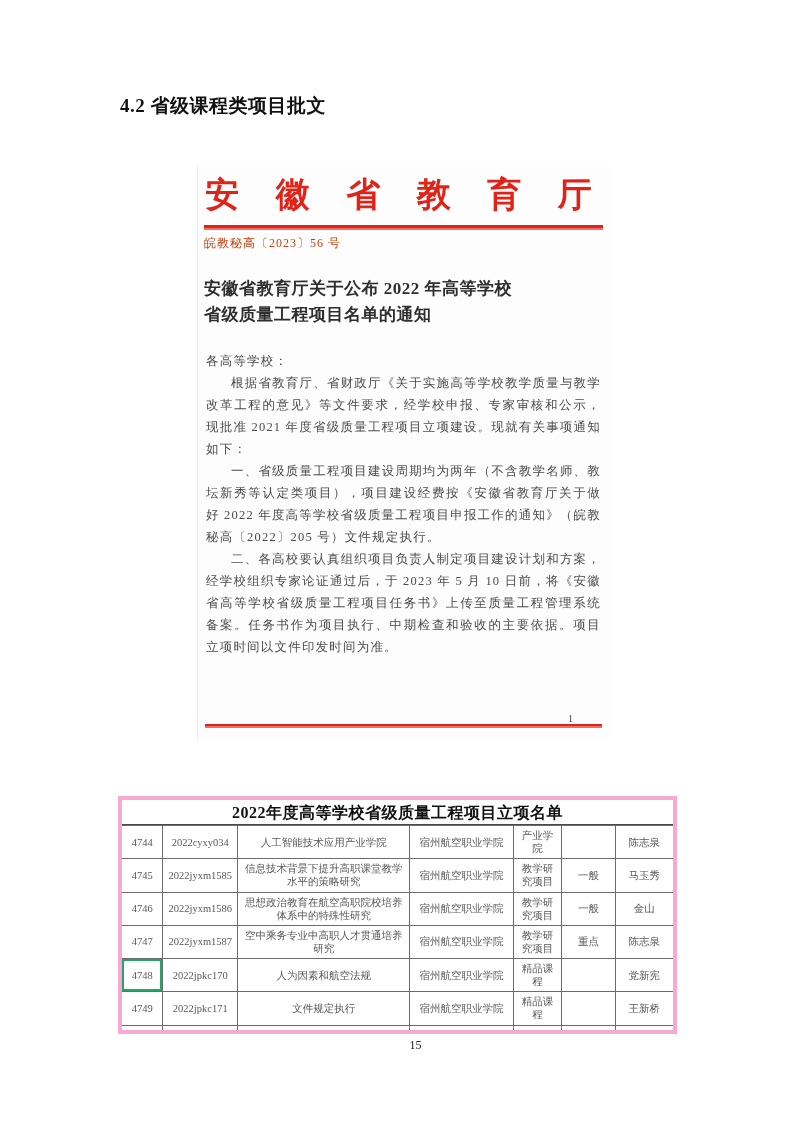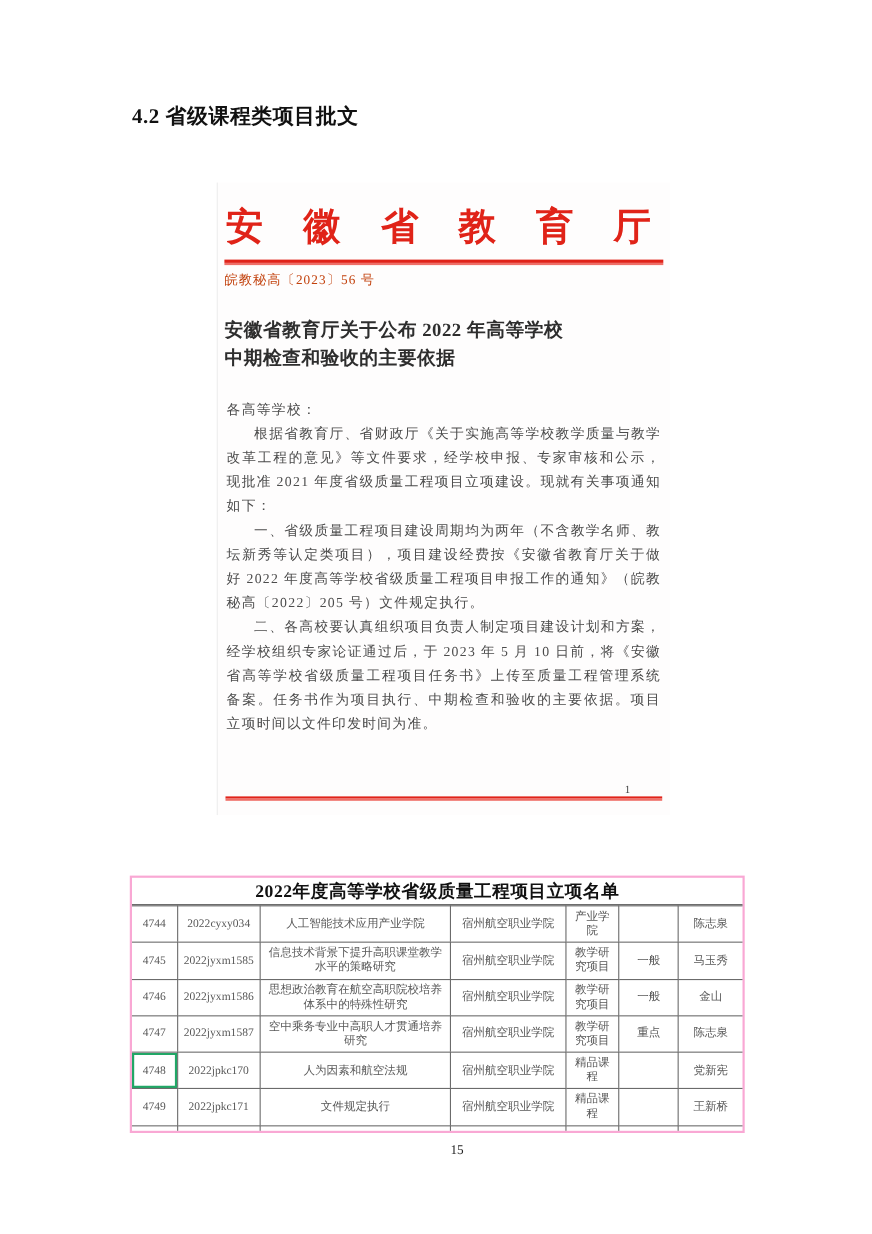--- a/index.html
+++ b/index.html
@@ -13,21 +13,21 @@
     letter-spacing: 0.5px;
   }
 
   
   .scan {
     position: absolute; left: 197px; top: 166px; width: 412px; height: 575px;
     background: #fefdfd; border-left: 1px solid #ededed;
     padding: 0 6px;
   }
   .letterhead {
-    margin-top: 17px; text-align: center;
+    margin-top: 6px; text-align: center;
     font-size: 34px; font-weight: bold; color: #e02318;
     letter-spacing: 10px; word-spacing: 8px; white-space: nowrap;
   }
   .red-rule {
     margin-top: 7px; height: 2px;
     border-top: 3px solid #e0231a; border-bottom: 2px solid #ef6f68;
   }
   .doc-number {
     margin-top: 5px; text-align: left; padding-right: 40px;
     font-size: 12px; color: #c2410c; letter-spacing: 1px;
@@ -48,21 +48,21 @@
     border-top: 2px solid #e0231a; border-bottom: 2px solid #ef6f68;
   }
   .scan-page-num {
     position: absolute; right: 36px; bottom: 17px;
     font-size: 10px; color: #444;
   }
 
   
   .qtable {
     position: absolute; left: 118px; top: 796px; width: 559px;
-    border: 2px solid #f9a8d4; background: #fff;
+    border: 4px solid #f9a8d4; background: #fff;
     font-family: "Liberation Serif", "DejaVu Serif", serif;
   }
   .t-title {
     height: 25px; line-height: 25px; text-align: center;
     font-size: 16px; font-weight: bold; color: #111;
     letter-spacing: 0.5px; border-bottom: 1px solid #4a4a4a;
   }
   .t-head, .t-row, .t-stub {
     display: grid;
     grid-template-columns: 7.5% 13.6% 31.2% 18.8% 8.8% 9.7% 10.4%;
@@ -99,21 +99,21 @@
 <body>
 
 <div class="page-heading">4.2 省级课程类项目批文</div>
 
 <div class="scan">
   <div class="letterhead">安 徽 省 教 育 厅</div>
   <div class="red-rule"></div>
   <div class="doc-number">皖教秘高〔2023〕56 号</div>
   <div class="doc-title">
     <div>安徽省教育厅关于公布 2022 年高等学校</div>
-    <div>中期检查和验收的主要依据</div>
+    <div>省级质量工程项目名单的通知</div>
   </div>
   <div class="doc-body">
     <p>各高等学校：</p>
     <p class="indent">根据省教育厅、省财政厅《关于实施高等学校教学质量与教学改革工程的意见》等文件要求，经学校申报、专家审核和公示，现批准 2021 年度省级质量工程项目立项建设。现就有关事项通知如下：</p>
     <p class="indent">一、省级质量工程项目建设周期均为两年（不含教学名师、教坛新秀等认定类项目），项目建设经费按《安徽省教育厅关于做好 2022 年度高等学校省级质量工程项目申报工作的通知》（皖教秘高〔2022〕205 号）文件规定执行。</p>
     <p class="indent">二、各高校要认真组织项目负责人制定项目建设计划和方案，经学校组织专家论证通过后，于 2023 年 5 月 10 日前，将《安徽省高等学校省级质量工程项目任务书》上传至质量工程管理系统备案。任务书作为项目执行、中期检查和验收的主要依据。项目立项时间以文件印发时间为准。</p>
   </div>
   <div class="scan-page-num">1</div>
   <div class="scan-footer-rule"></div>
 </div>

